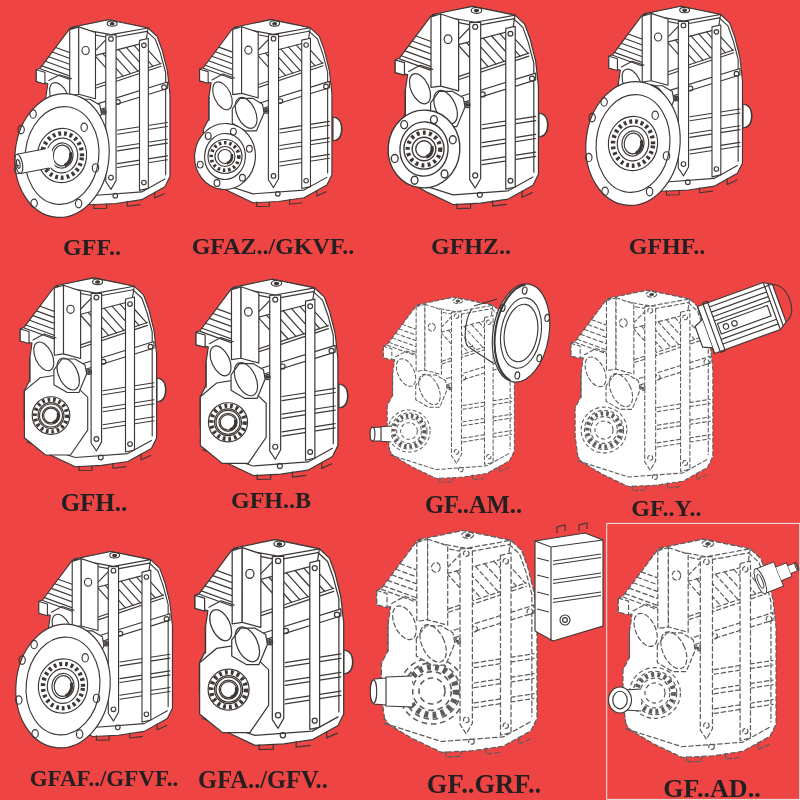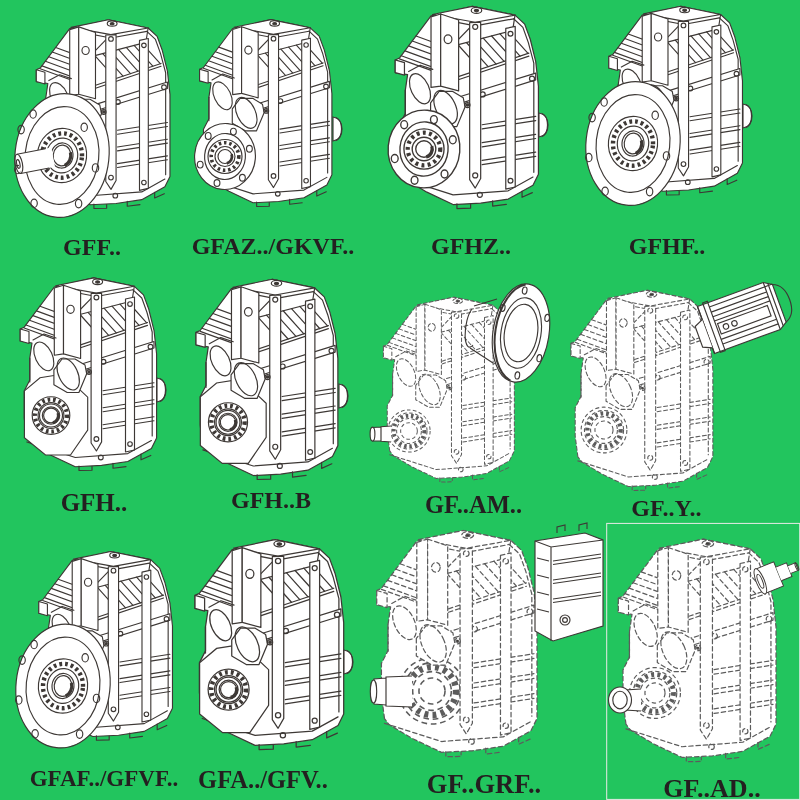--- a/index.html
+++ b/index.html
@@ -1,16 +1,16 @@
 <!DOCTYPE html>
 <html><head>
 <meta charset="utf-8">
 <style>
 html,body{margin:0;padding:0;background:#fff;}
-#page{position:relative;width:800px;height:800px;background:#22c55e;overflow:hidden;}
+#page{position:relative;width:800px;height:800px;background:#ef4444;overflow:hidden;}
 svg{position:absolute;top:0;left:0;}
 .lbl{fill:#241f20;font-family:"Liberation Serif",serif;font-weight:bold;}
 </style>
 </head>
 <body>
 <div id="page">
 <svg width="800" height="800" viewBox="0 0 800 800">
 <defs>
 
 <g id="gb" fill="none" stroke-linejoin="round" stroke-linecap="round">

